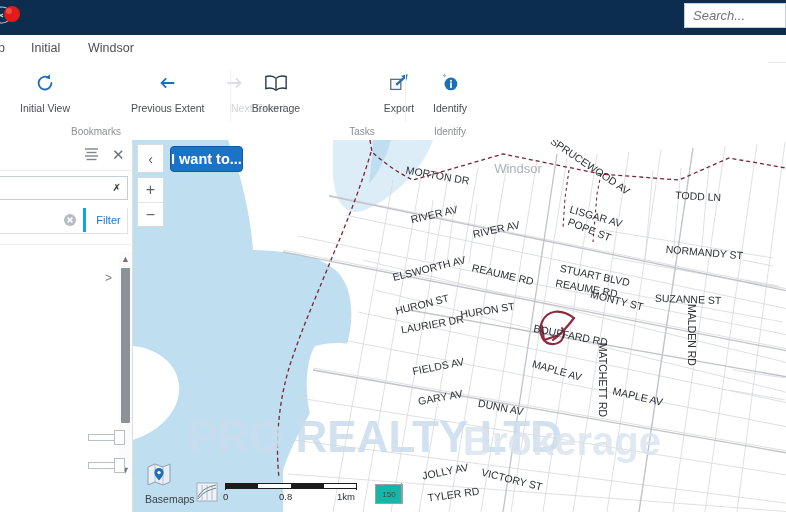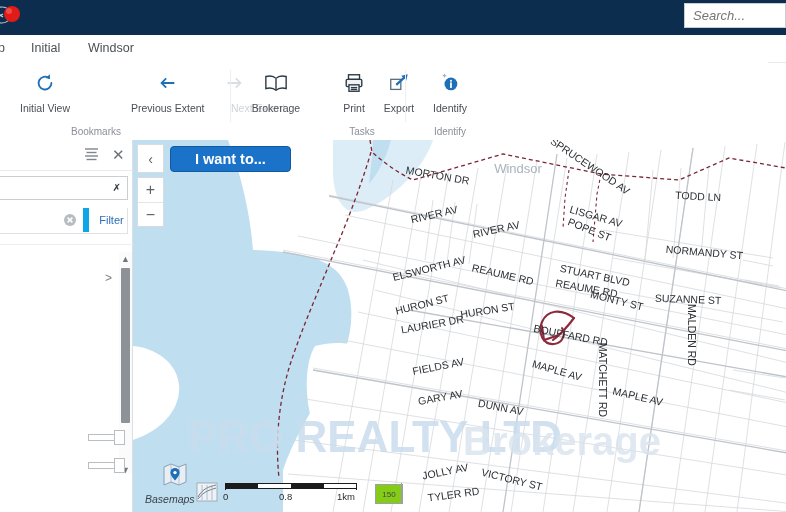--- a/index.html
+++ b/index.html
@@ -78,21 +78,21 @@
   }
   #layer-select-caret{position:absolute;right:6px;top:5px;font-size:10px;color:#31363b;}
   #filter-row{
     position:absolute;left:-22px;top:68px;width:150px;height:26px;
     border:1px solid #dfe3e6;border-top:0;box-sizing:border-box;
     background:#fff;
   }
   #filter-clear{position:absolute;left:84px;top:5px;cursor:pointer;}
   #filter-btn{
     position:absolute;left:104px;top:0;width:45px;height:24px;
-    border-left:6px solid #0ea5e9;
+    border-left:3px solid #0ea5e9;
     font-size:11px;color:#2d6fb8;
     display:flex;align-items:center;justify-content:center;cursor:pointer;
   }
   #panel-list{
     position:absolute;left:0;top:104px;width:133px;height:230px;
     border-top:1px solid #eceef0;overflow:hidden;
   }
   .panel-row{
     position:absolute;left:-30px;width:150px;height:20px;
     font-size:11px;color:#9ba0a6;
@@ -128,40 +128,40 @@
   }
   #zoom-in,#zoom-out{
     width:25px;height:24px;display:flex;align-items:center;justify-content:center;
     font-size:16px;color:#5c6166;cursor:pointer;
   }
   #zoom-in{border-bottom:1px solid #e3e6e8;}
   #iwantto-btn{
     position:absolute;left:170px;top:146px;
     background:#1a73c8;color:#fff;border:1px solid #1259a0;
     border-radius:4px;font-size:14.5px;font-weight:bold;
-    padding:4px 24px;cursor:pointer;z-index:6;
+    padding:4px 0;cursor:pointer;z-index:6;
     white-space:nowrap;
   }
   #basemaps{
     position:absolute;left:145px;top:462px;width:44px;
-    text-align:right;z-index:6;cursor:pointer;font-style:italic;
+    text-align:left;z-index:6;cursor:pointer;
   }
   #basemaps .bm-lab{font-size:10.5px;color:#3b4045;margin-top:1px;}
   #legend-ico{position:absolute;left:196px;top:482px;width:22px;height:20px;z-index:6;cursor:pointer;}
   #scalebar{
     position:absolute;left:225px;top:483px;width:130px;z-index:6;
   }
   #scale-ticks{position:relative;height:7px;}
   .sc-seg{position:absolute;top:0;height:6px;}
   .sc-end{position:absolute;top:0;width:1px;height:7px;background:#1b1b1b;}
   #scale-labels{position:relative;height:12px;font-size:9.5px;color:#2a2d30;}
   #scale-labels span{position:absolute;top:1px;}
   #coord-box{
     position:absolute;left:375px;top:484px;width:26px;height:18px;
-    border:1px solid #9aa0a6;background:#84cc16;z-index:6;
+    border:1px solid #9aa0a6;background:#14b8a6;z-index:6;
     font-size:8px;color:#43484d;
     display:flex;align-items:center;justify-content:center;
     cursor:pointer;
   }
   #coord-caret{position:absolute;left:401px;top:483px;width:5px;height:20px;border-left:1px solid #9aa0a6;z-index:6;}
   .wm{
     position:absolute;font-weight:bold;pointer-events:none;user-select:none;
   }
 </style>
 </head>
@@ -231,32 +231,20 @@
     <div class="rb-ico">
       <svg width="24" height="20" viewBox="0 0 26 20" fill="none" stroke="#2b3a45" stroke-width="1.5">
         <path d="M13 5C10 2 6 2 2 3v13c4-1 8-1 11 2"></path>
         <path d="M13 5c3-3 7-3 11-2v13c-4-1-8-1-11 2"></path>
         <line x1="13" y1="5" x2="13" y2="18"></line>
       </svg>
     </div>
     <div class="rb-lab">Brokerage</div>
   </div>
 
-  <div class="rb-item" style="left:318px">
-    <div class="rb-ico">
-      <svg width="22" height="22" viewBox="0 0 24 24" fill="none" stroke="#2b3a45" stroke-width="1.5">
-        <rect x="6" y="3" width="12" height="5"></rect>
-        <rect x="3.5" y="8" width="17" height="8" rx="1.2" fill="#f0f2f4"></rect>
-        <rect x="6.5" y="14" width="11" height="7" fill="#fff"></rect>
-        <line x1="8.5" y1="17" x2="15.5" y2="17"></line>
-        <line x1="8.5" y1="19" x2="15.5" y2="19"></line>
-      </svg>
-    </div>
-    <div class="rb-lab">Print</div>
-  </div>
 
   <div class="rb-item" style="left:363px">
     <div class="rb-ico">
       <svg width="24" height="22" viewBox="0 0 24 24">
         <rect x="3" y="8" width="11" height="11" fill="none" stroke="#5d6b76" stroke-width="1.4"></rect>
         <path d="M9 14 L20 4" stroke="#1d6fb8" stroke-width="2.4"></path>
         <path d="M21.5 2.5 L14.5 4.2 L19.9 9.3 Z" fill="#1d6fb8"></path>
       </svg>
     </div>
     <div class="rb-lab">Export</div>

